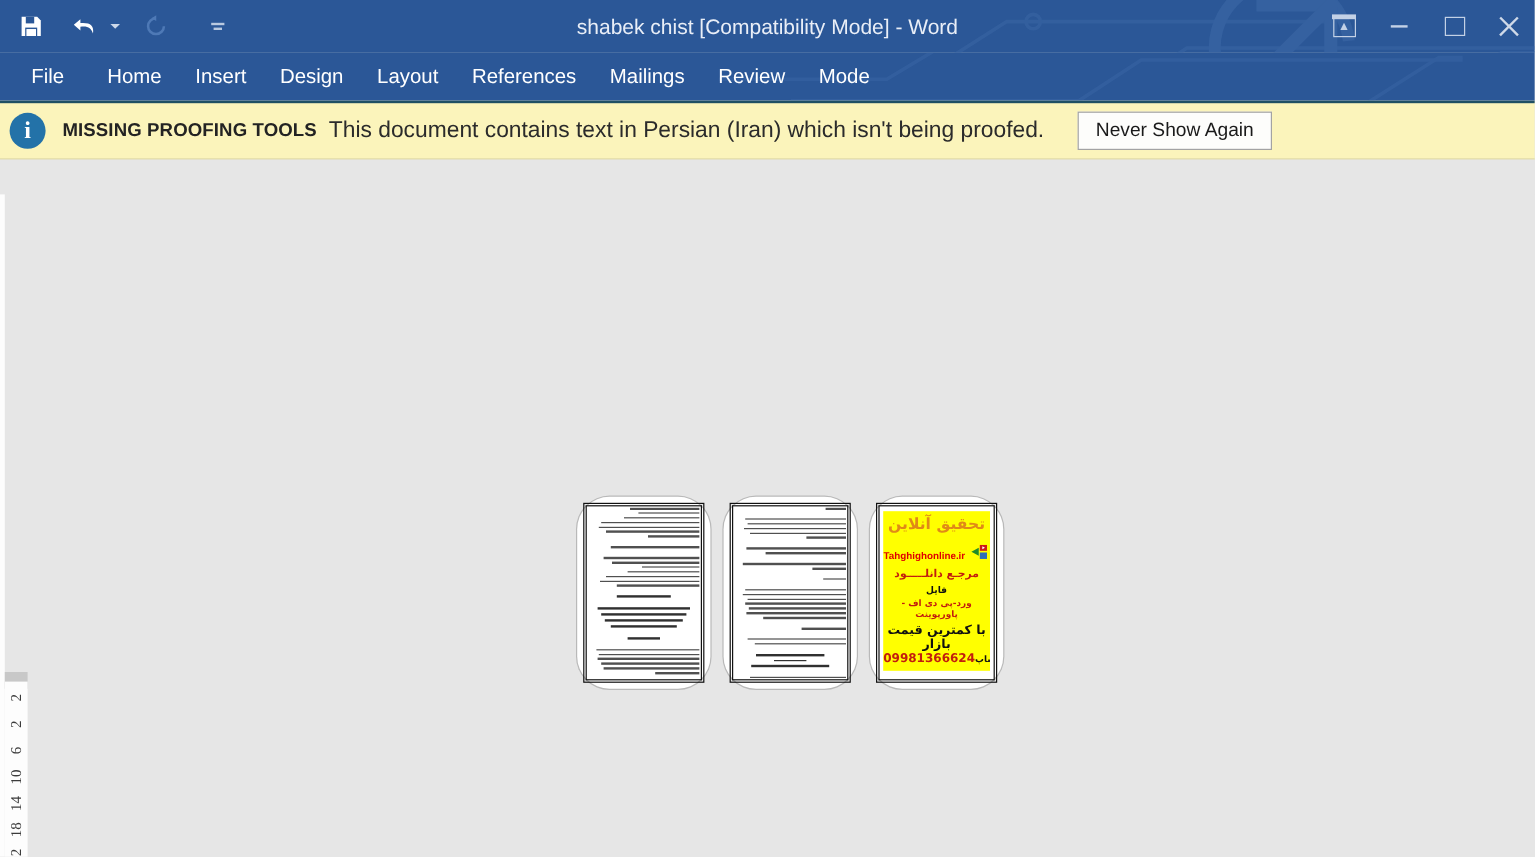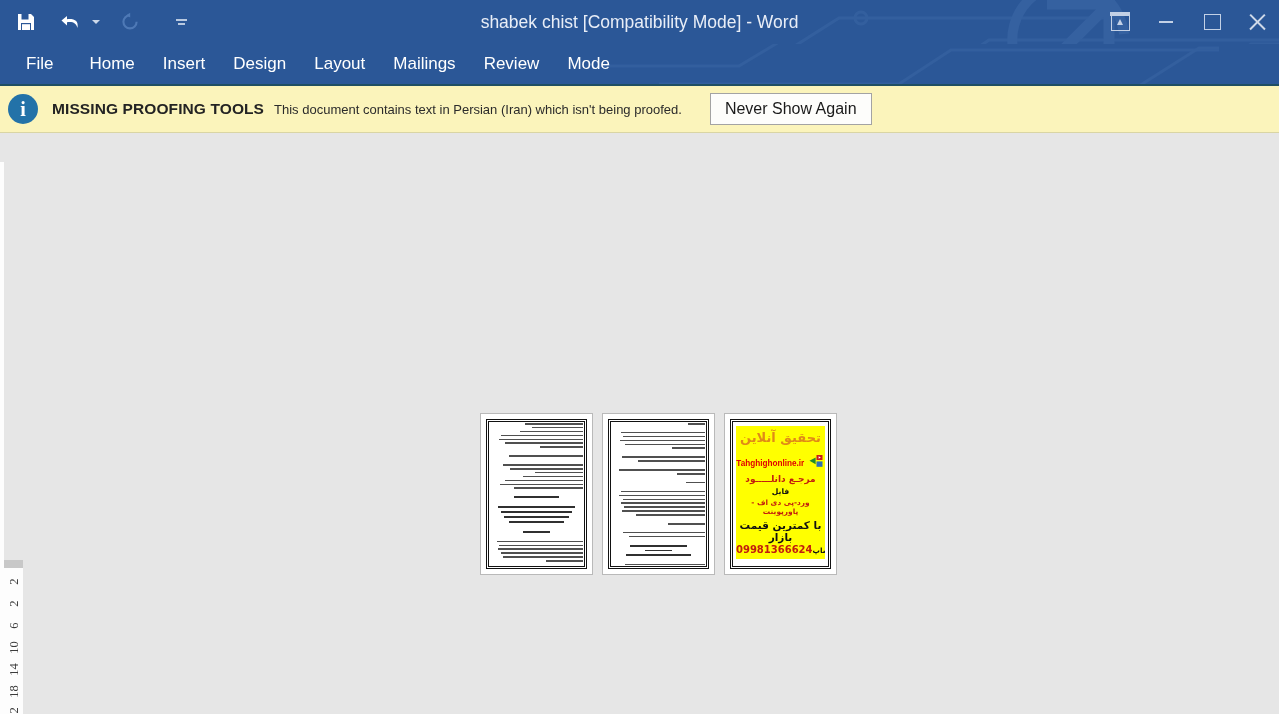--- a/index.html
+++ b/index.html
@@ -64,21 +64,21 @@
   
   .msgbar{
     position:absolute;left:0;top:84px;width:1279px;height:49px;
     background:#fbf4bb;border-top:2px solid #1f4f63;border-bottom:1px solid #d9d5a4;
     display:flex;align-items:center;box-sizing:border-box;
   }
   .info-ic{width:30px;height:30px;border-radius:50%;background:#2372a8;margin-left:8px;
     display:flex;align-items:center;justify-content:center;color:#fff;font-size:20px;
     font-family:"Liberation Serif", serif;font-weight:bold;flex:none;}
   .msg-strong{font-weight:bold;color:#232323;font-size:15.5px;margin-left:14px;letter-spacing:.1px;white-space:nowrap;}
-  .msg-text{color:#2b2b2b;font-size:13px;margin-left:10px;white-space:nowrap;}
+  .msg-text{color:#2b2b2b;font-size:19px;margin-left:10px;white-space:nowrap;}
   .never-btn{
     margin-left:28px;height:32px;line-height:30px;padding:0 14px;background:#fdfdfb;
     border:1px solid #a3a3a3;font-size:16px;color:#1a1a1a;white-space:nowrap;box-sizing:border-box;
   }
 
   
   .hruler-band{position:absolute;left:0;top:133px;width:1279px;height:29px;background:#e6e6e6;}
   .tabsel{position:absolute;left:2px;top:135px;width:25px;height:25px;background:#fbfbfb;
     display:flex;align-items:center;justify-content:center;box-shadow:0 0 0 1px #d8d8d8;}
   .tabsel svg{display:block;}
@@ -98,21 +98,21 @@
     font-family:"Liberation Serif", serif;}
   .vr-nums span{position:absolute;left:50%;transform:translateX(-50%) rotate(-90deg);transform-origin:center;}
 
   
   .docarea{position:absolute;left:0;top:162px;width:1279px;height:552px;background:#e6e6e6;}
   .leftstrip{position:absolute;left:0;top:0;width:4px;height:552px;background:#fdfdfd;}
 
   .pages{position:absolute;left:481px;top:252px;display:flex;}
   .page{
     width:111px;height:160px;background:#ffffff;position:relative;
-    box-shadow:0 0 0 1px #b9b9b9;margin-right:11px;padding:0;box-sizing:content-box;
+    box-shadow:0 0 0 1px #b9b9b9;margin-right:11px;padding:0;box-sizing:content-box;border-radius:27px;
   }
   .page .frame{
     position:absolute;left:5px;top:5px;right:5px;bottom:5px;
     border:1.6px solid #111;box-sizing:border-box;
   }
   .page .frame::after{
     content:"";position:absolute;left:1.4px;top:1.4px;right:1.4px;bottom:1.4px;
     border:0.7px solid #111;
   }
   .textblock{position:absolute;left:9px;right:9px;top:9px;bottom:9px;overflow:hidden;}
@@ -221,20 +221,21 @@
         <path d="M470 100 L540 100 L600 62 L620 62"></path>
       </g>
     </svg>
 
     <div class="tabs">
       <div class="tab file">File</div>
       <div class="tab">Home</div>
       <div class="tab">Insert</div>
       <div class="tab">Design</div>
       <div class="tab">Layout</div>
+      <div class="tab">References</div>
       <div class="tab">Mailings</div>
       <div class="tab">Review</div>
       <div class="tab">Mode</div>
 
     </div>
 
   </div>
 
   <div class="msgbar">
     <span class="info-ic">i</span>

